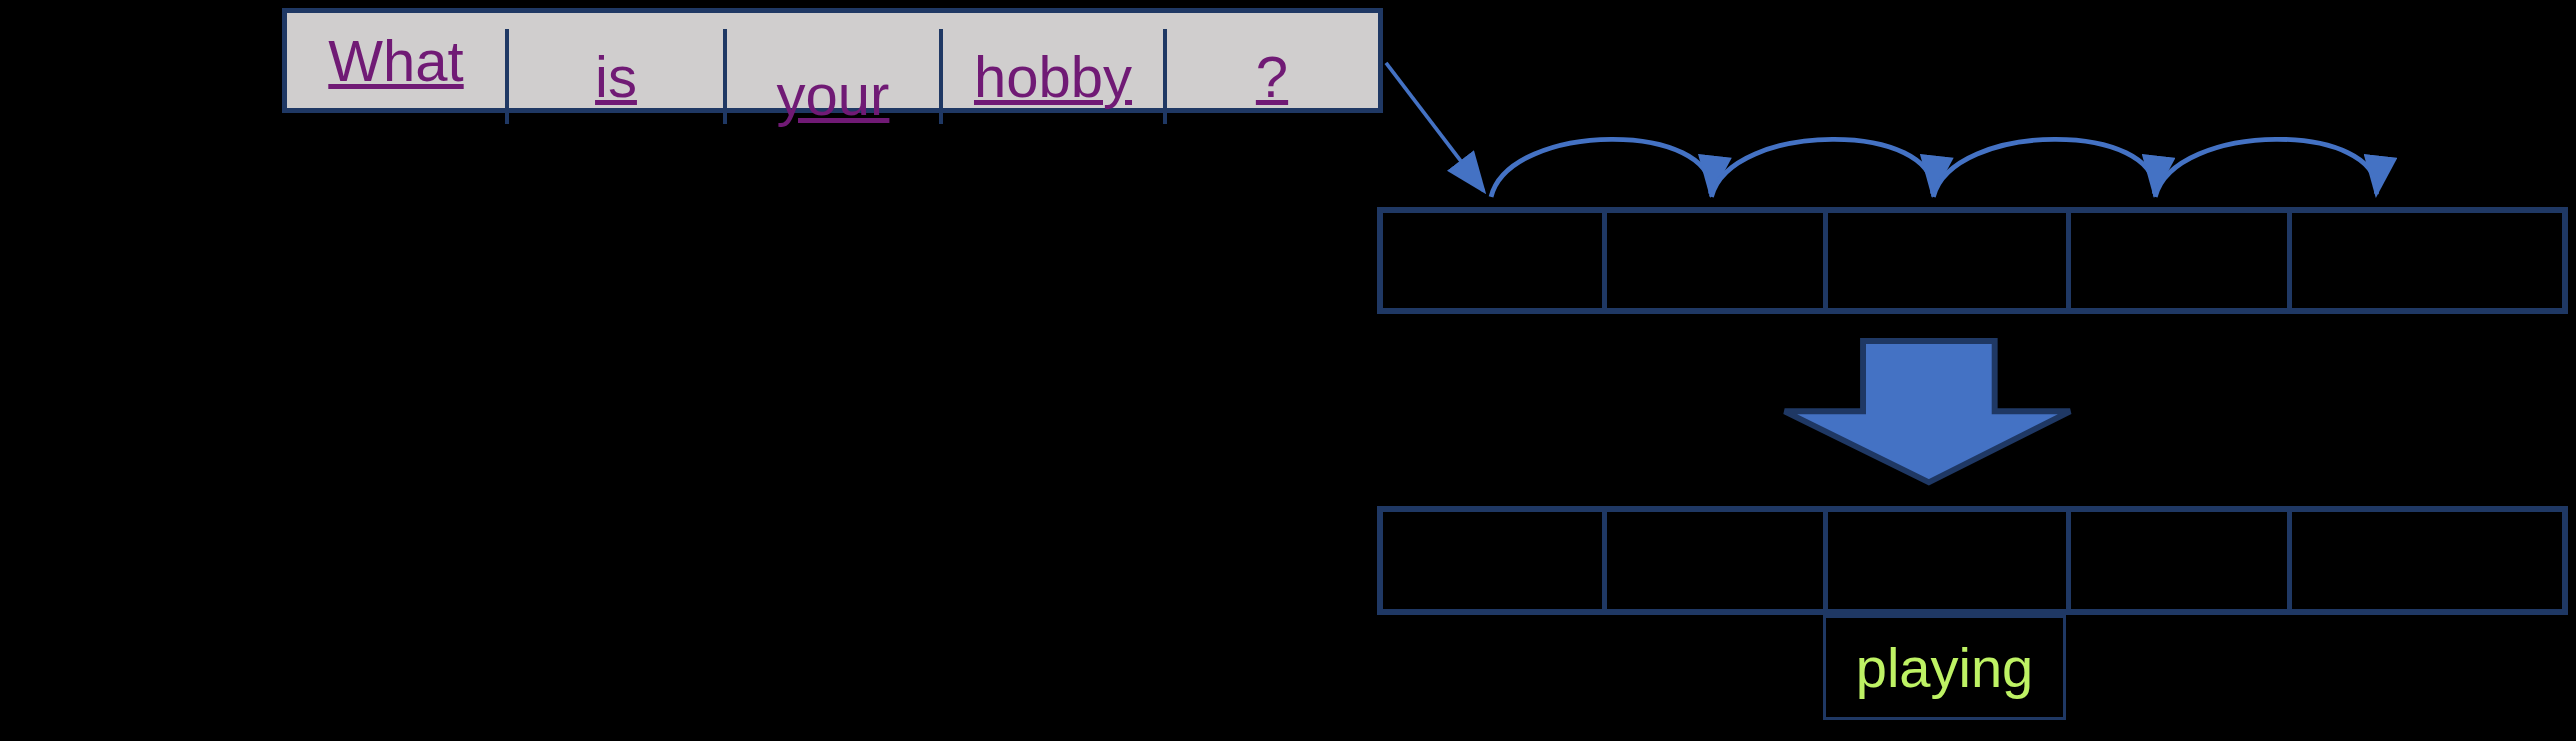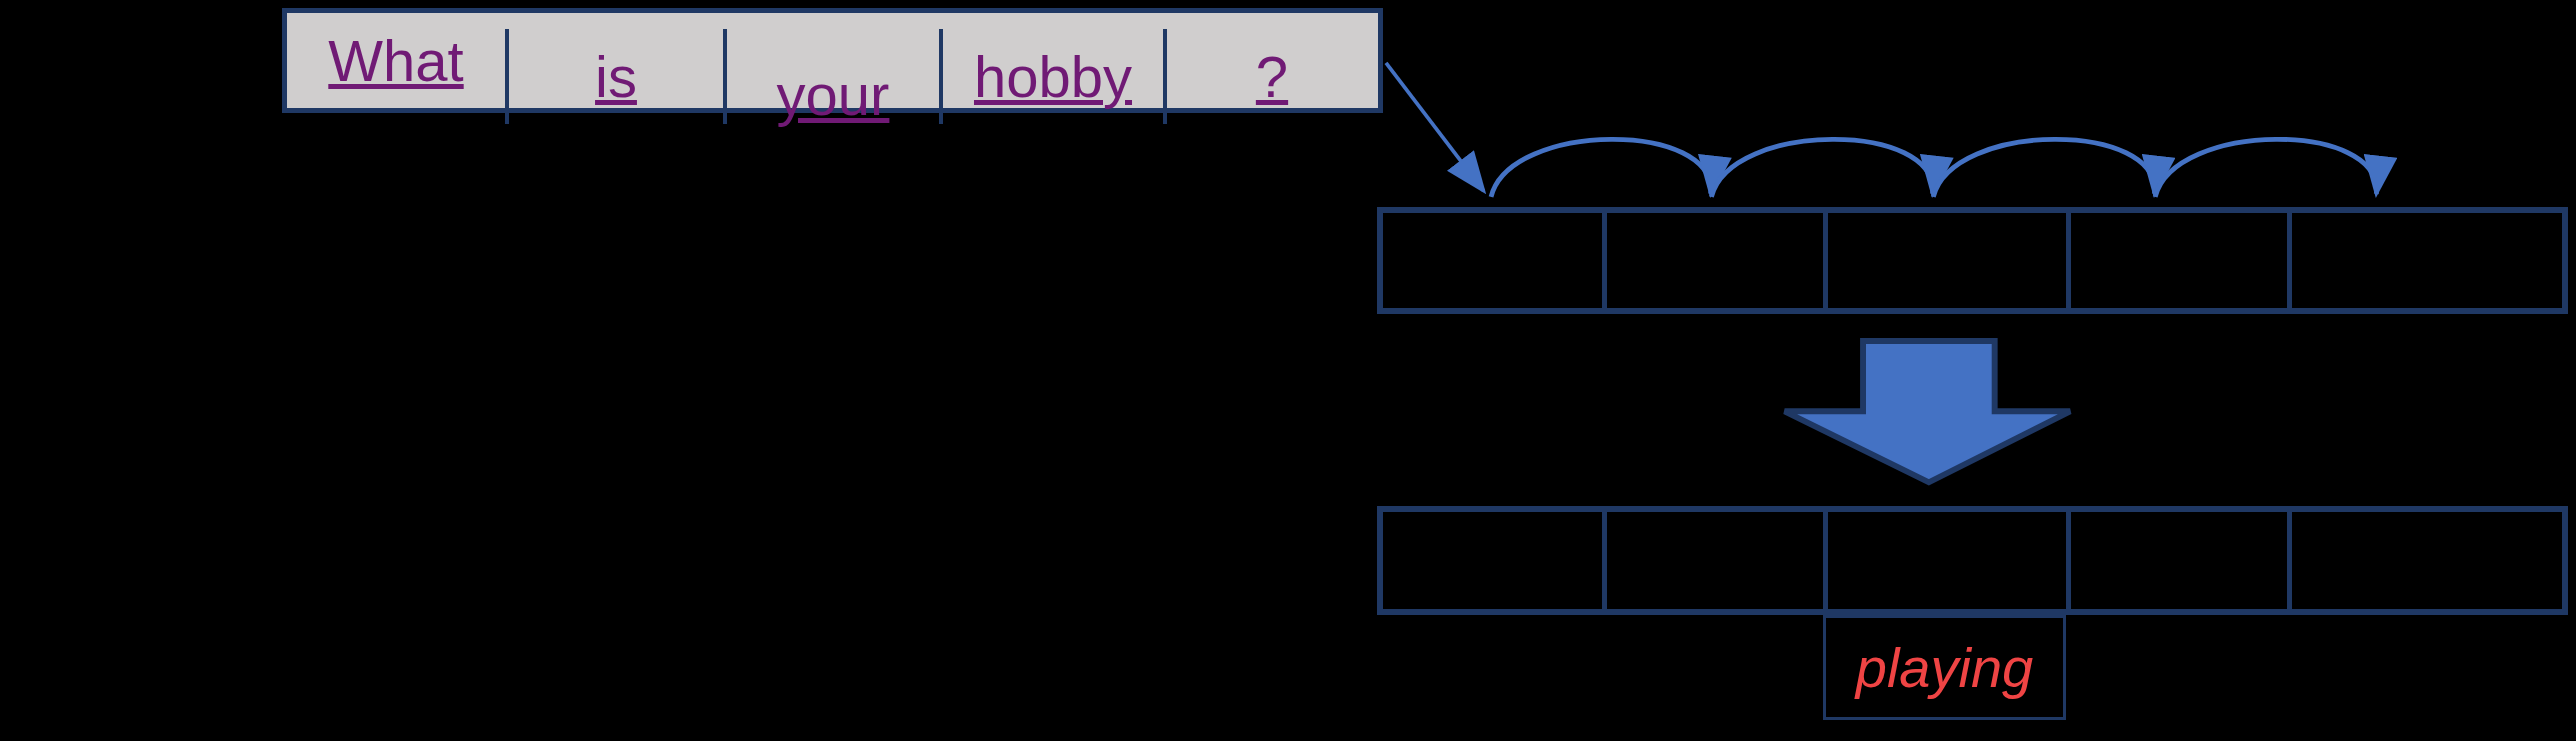--- a/index.html
+++ b/index.html
@@ -76,23 +76,22 @@
     top: 615px;
     width: 243px;
     height: 105px;
     box-sizing: border-box;
     border: 3.7px solid #1f3864;
     display: flex;
     align-items: center;
     justify-content: center;
     font-size: 56px;
     line-height: 1;
-    color: #ef4444;
+    color: #bef264;
     background: transparent;
-    font-style: italic;
   }
 
   
   svg.arrows {
     position: absolute;
     left: 0;
     top: 0;
     width: 2576px;
     height: 742px;
     pointer-events: none;

